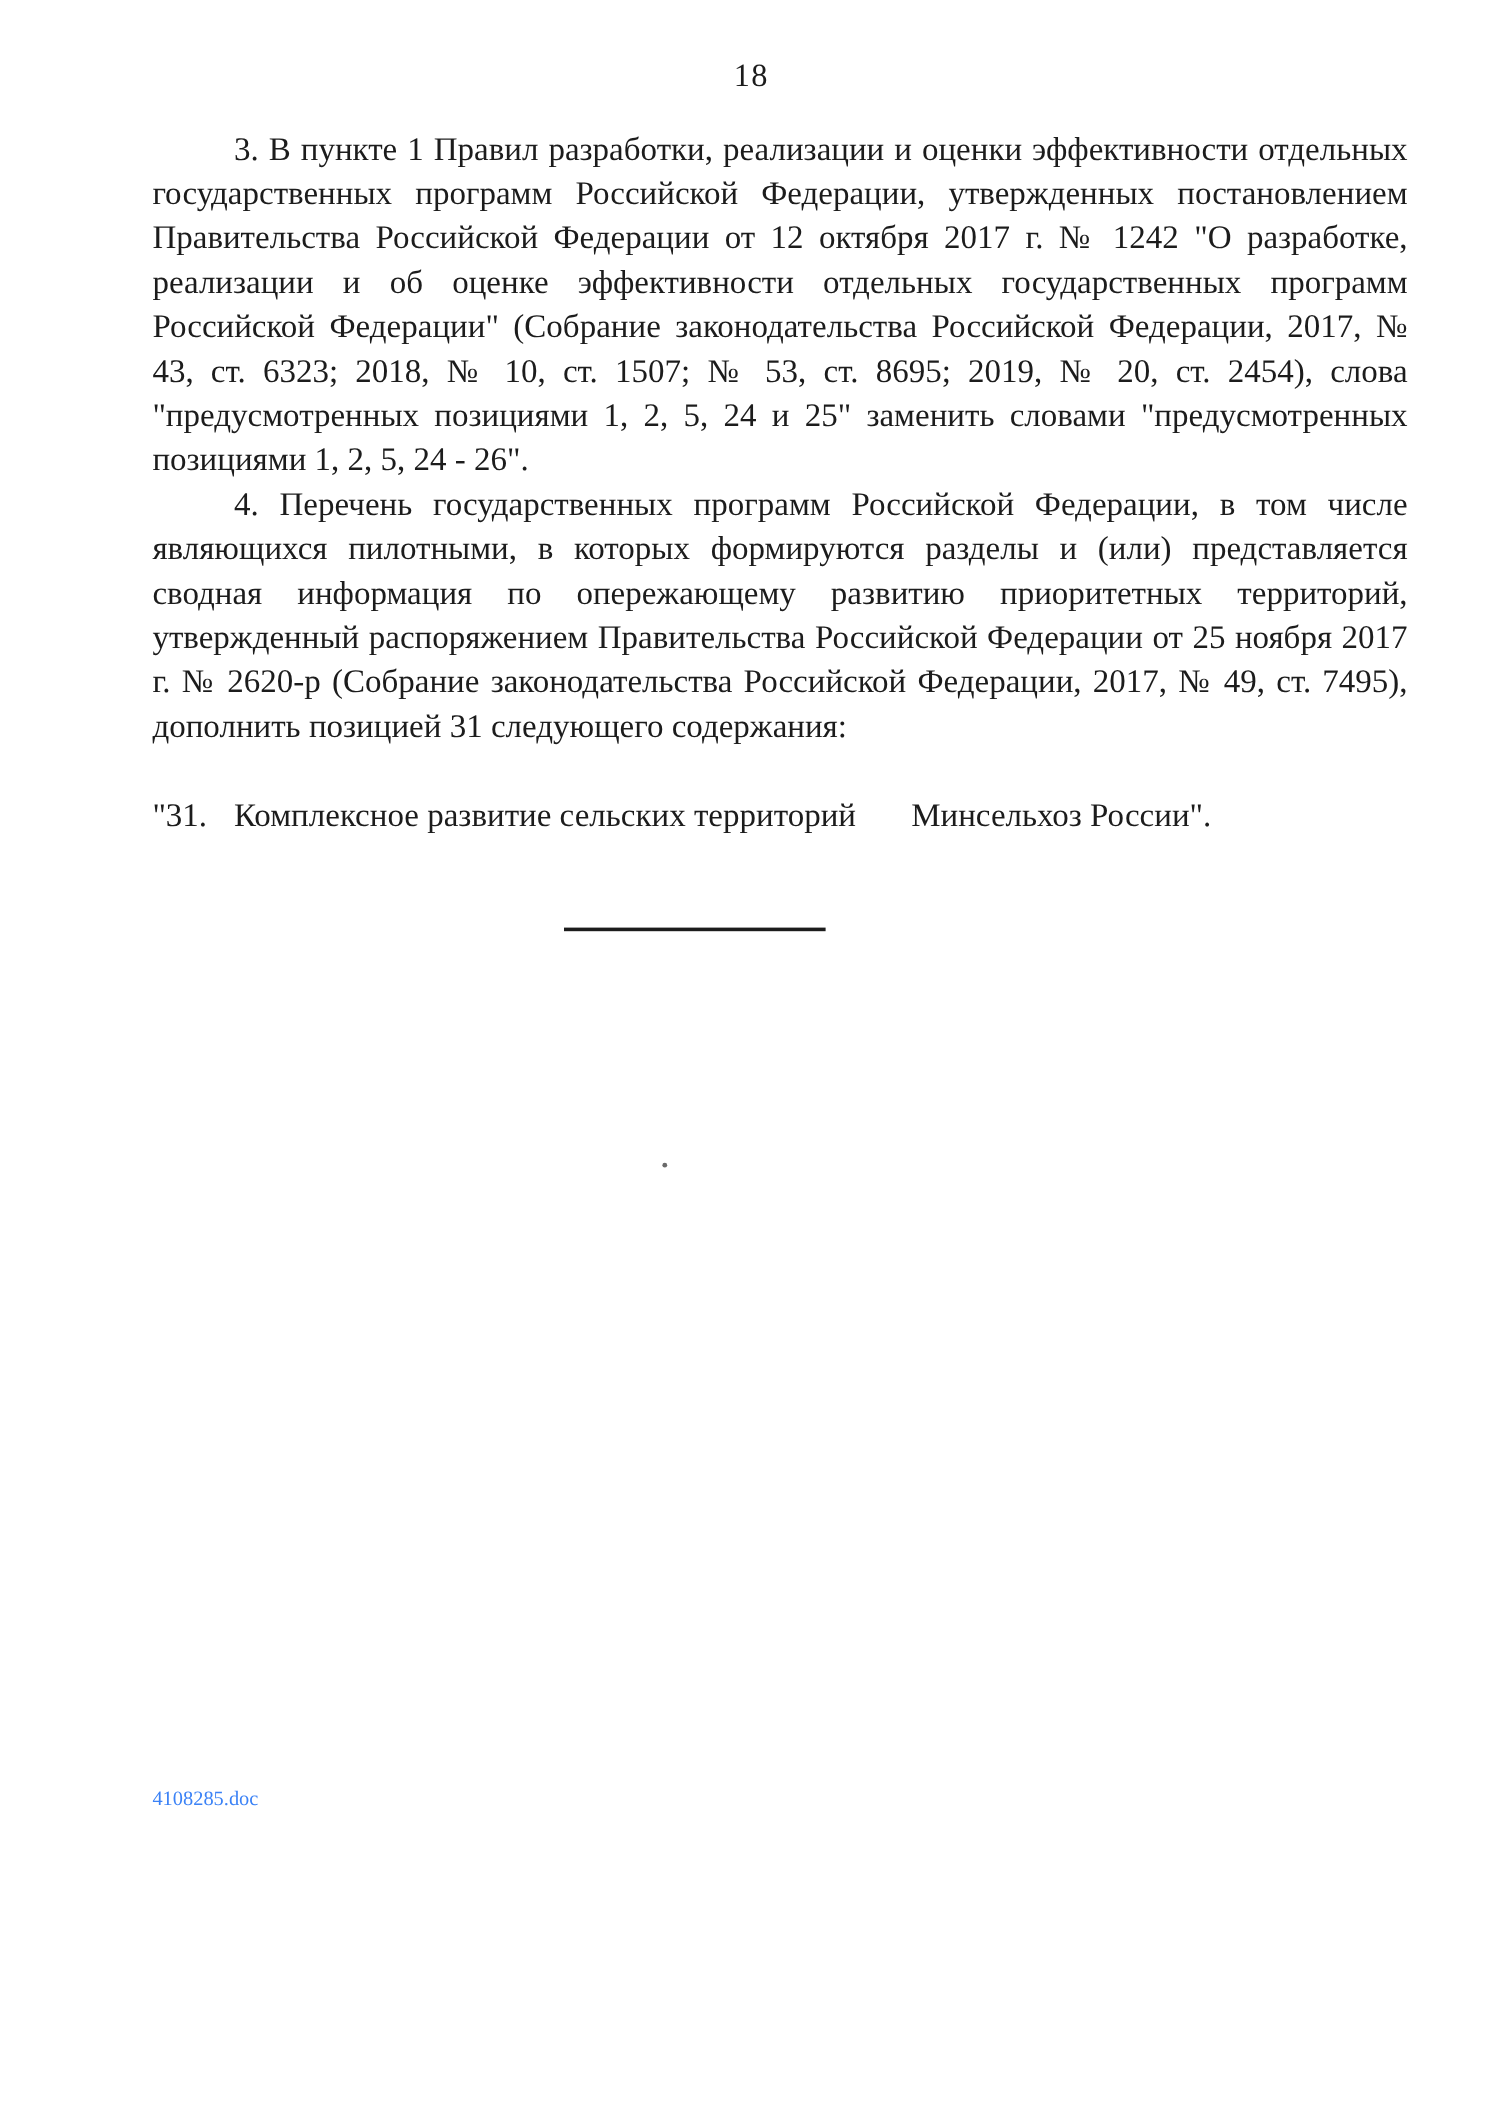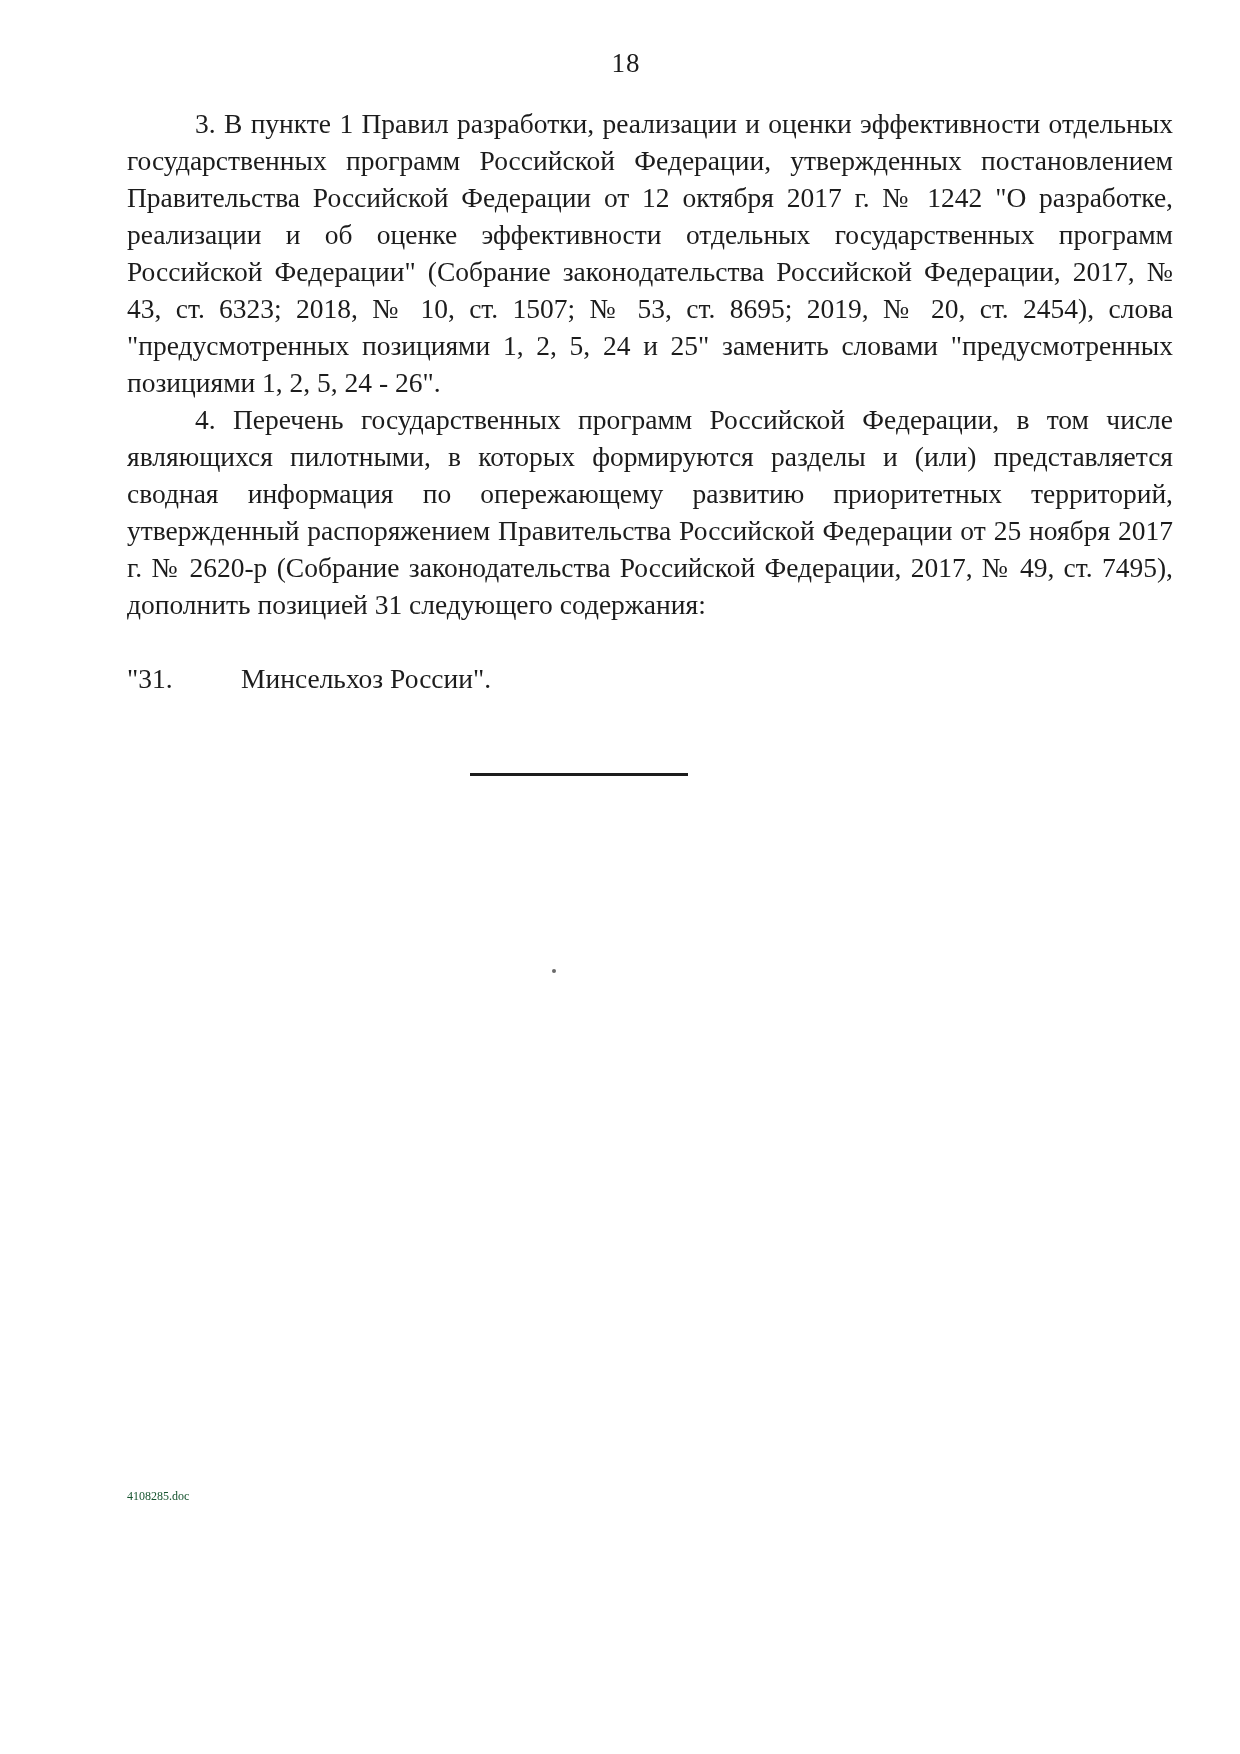--- a/index.html
+++ b/index.html
@@ -64,39 +64,40 @@
     top: 969px;
     width: 4px;
     height: 4px;
     border-radius: 50%;
     background: #6a6a6a;
   }
   .footer {
     position: absolute;
     left: 127px;
     top: 1489px;
-    font-size: 12px;
-    color: #14532d;
+    font-size: 17px;
+    color: #3b82f6;
   }
 </style>
 </head>
 <body>
 
 <div class="page">
 
   <div class="page-number">18</div>
 
   <div class="content">
 
     <p class="para">3. В пункте 1 Правил разработки, реализации и оценки эффективности отдельных государственных программ Российской Федерации, утвержденных постановлением Правительства Российской Федерации от 12 октября 2017 г. № 1242 "О разработке, реализации и об оценке эффективности отдельных государственных программ Российской Федерации" (Собрание законодательства Российской Федерации, 2017, № 43, ст. 6323; 2018, № 10, ст. 1507; № 53, ст. 8695; 2019, № 20, ст. 2454), слова "предусмотренных позициями 1, 2, 5, 24 и 25" заменить словами "предусмотренных позициями 1, 2, 5, 24 - 26".</p>
 
     <p class="para">4. Перечень государственных программ Российской Федерации, в том числе являющихся пилотными, в которых формируются разделы и (или) представляется сводная информация по опережающему развитию приоритетных территорий, утвержденный распоряжением Правительства Российской Федерации от 25 ноября 2017 г. № 2620-р (Собрание законодательства Российской Федерации, 2017, № 49, ст. 7495), дополнить позицией 31 следующего содержания:</p>
 
     <div class="item-row">
       <span class="num">"31.</span>
+      <span class="title">Комплексное развитие сельских территорий</span>
       <span class="agency">Минсельхоз России".</span>
     </div>
 
     <div class="end-rule"></div>
 
   </div>
 
   <div class="speck"></div>
 
   <div class="footer">4108285.doc</div>

